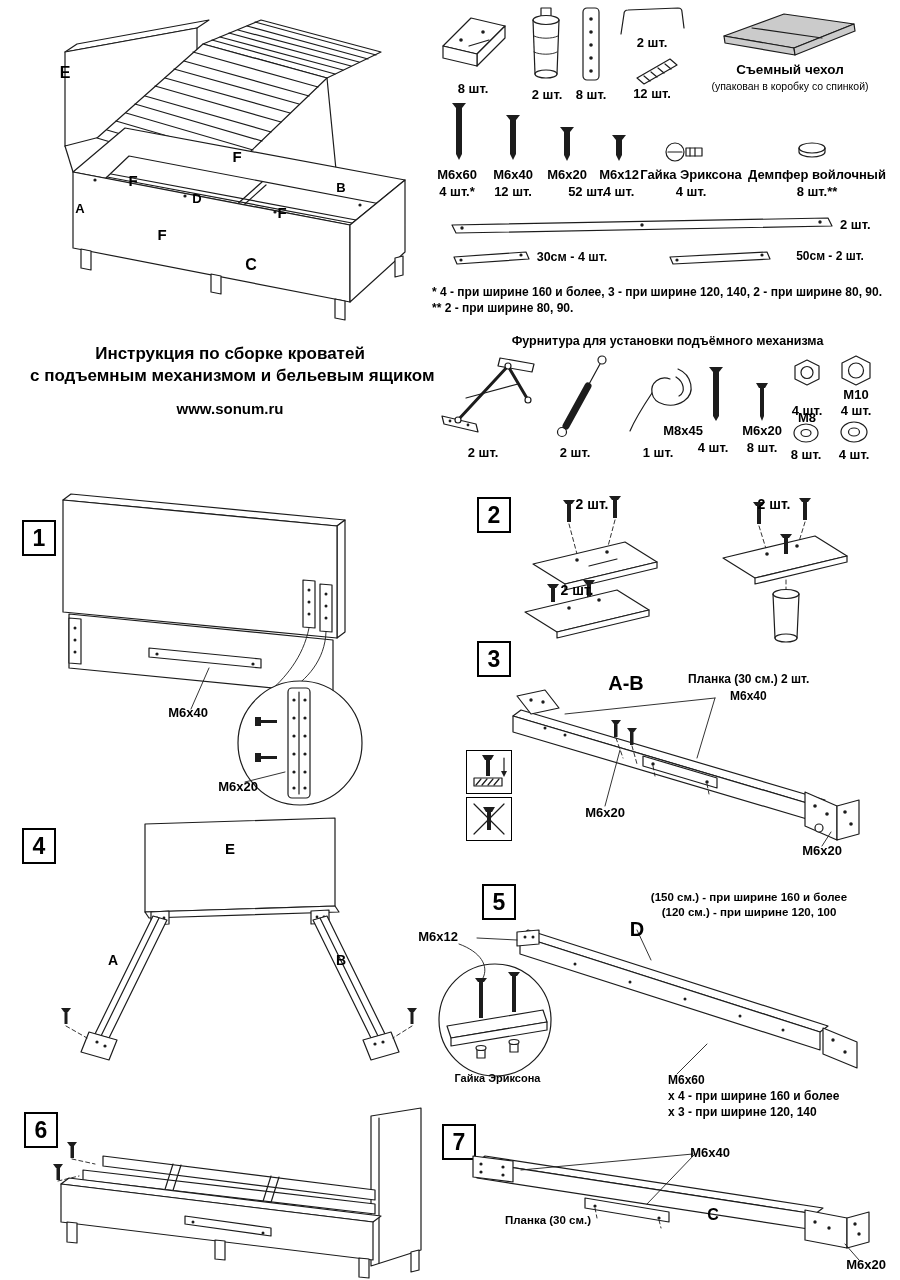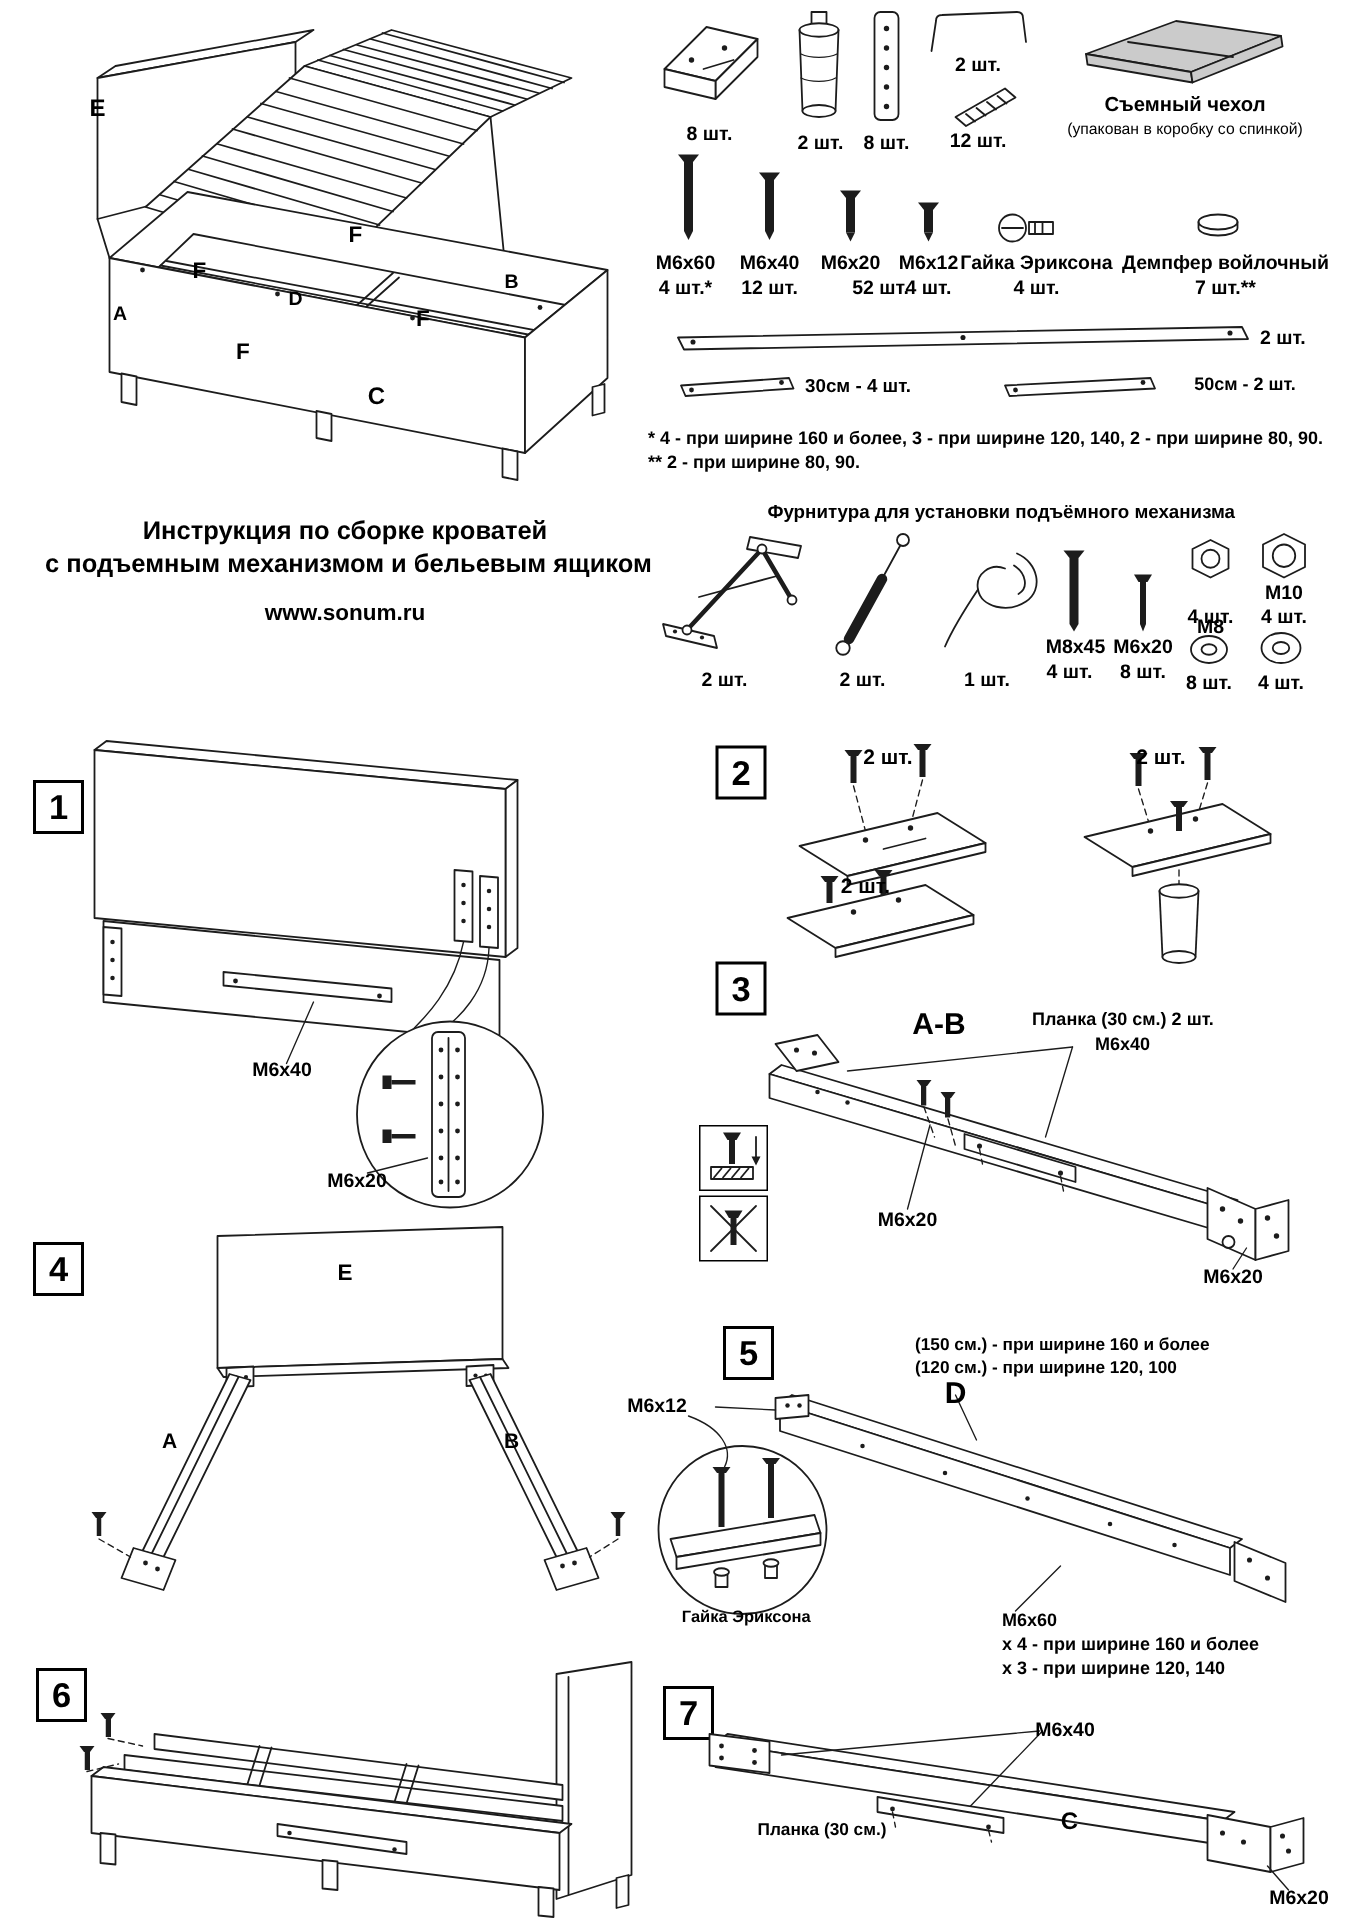--- a/index.html
+++ b/index.html
@@ -2,21 +2,21 @@
 <html><head>
 <meta charset="utf-8">
 <style>
   * { margin:0; padding:0; box-sizing:border-box; }
   html,body { background:#fff; }
   body { font-family:"Liberation Sans", sans-serif; color:#000; }
   .page { position:relative; width:900px; height:1280px; background:#fff; overflow:hidden; }
   .abs { position:absolute; overflow:visible; }
   .lbl { position:absolute; font-weight:bold; font-size:13px; line-height:1.15; white-space:nowrap; color:#000; }
   .ctr { text-align:center; }
-  .rt  { text-align:left; }
+  .rt  { text-align:center; }
   .xs { font-size:10.5px; font-weight:normal; }
   .sm { font-size:11px; }
   .s115 { font-size:11.5px; }
   .md { font-size:12px; }
   .lg { font-size:14px; }
   .xl { font-size:15px; }
   .xxl { font-size:16px; }
   .t17 { font-size:17px; font-weight:600; }
   .t20 { font-size:20px; }
   .stepnum { position:absolute; width:34px; height:36px; border:2px solid #000; display:flex; align-items:center; justify-content:center; font-size:23px; font-weight:bold; background:#fff; }
@@ -221,21 +221,21 @@
   <div class="lbl ctr abs" style="left:638px;top:168px;width:106px" able="false">Гайка Эриксона</div>
   <div class="lbl ctr abs" style="left:638px;top:185px;width:106px">4 шт.</div>
 
   <svg class="abs" style="left:796px;top:140px" width="34" height="20" viewBox="0 0 34 20">
     <g class="s">
       <ellipse class="sf" cx="16" cy="8" rx="13" ry="5"></ellipse>
       <path d="M3,8 L3,12 A13,5 0 0 0 29,12 L29,8"></path>
     </g>
   </svg>
   <div class="lbl ctr abs" style="left:742px;top:168px;width:150px">Демпфер войлочный</div>
-  <div class="lbl ctr abs" style="left:742px;top:185px;width:150px">7 шт.**</div>
+  <div class="lbl ctr abs" style="left:742px;top:185px;width:150px">8 шт.**</div>
 
   <svg class="abs" style="left:450px;top:216px" width="385" height="20" viewBox="0 0 385 20">
     <g class="s">
       <polygon class="sf" points="2,9 378,2 382,10 6,17"></polygon>
       <circle class="fill" cx="12" cy="12" r="1.7"></circle>
         <circle class="fill" cx="192" cy="9" r="1.7"></circle>
         <circle class="fill" cx="370" cy="6" r="1.7"></circle>
     </g>
   </svg>
   <div class="lbl abs" style="left:840px;top:218px">2 шт.</div>
@@ -298,21 +298,21 @@
   </svg>
   <div class="lbl ctr abs" style="left:623px;top:446px;width:70px">1 шт.</div>
 
   <svg class="abs" style="left:705px;top:366px" width="22" height="56" viewBox="0 0 22 56">
     <g class="s">
         <polygon class="fill" points="4,1 18,1 14,6 8,6"></polygon>
         <rect class="fill" x="8" y="6" width="6" height="44"></rect>
         <polygon class="fill" points="8,50 14,50 11,55"></polygon>
       </g>
   </svg>
-  <div class="lbl ctr abs" style="left:686px;top:424px;width:62px">М8х45</div>
+  <div class="lbl ctr abs" style="left:652px;top:424px;width:62px">М8х45</div>
   <div class="lbl ctr abs" style="left:682px;top:441px;width:62px">4 шт.</div>
 
   <svg class="abs" style="left:753px;top:382px" width="18" height="40" viewBox="0 0 18 40">
     <g class="s">
         <polygon class="fill" points="3,1 15,1 12,6 6,6"></polygon>
         <rect class="fill" x="7" y="6" width="4" height="28"></rect>
         <polygon class="fill" points="7,34 11,34 9,39"></polygon>
       </g>
   </svg>
   <div class="lbl ctr abs" style="left:732px;top:424px;width:60px">М6х20</div>

